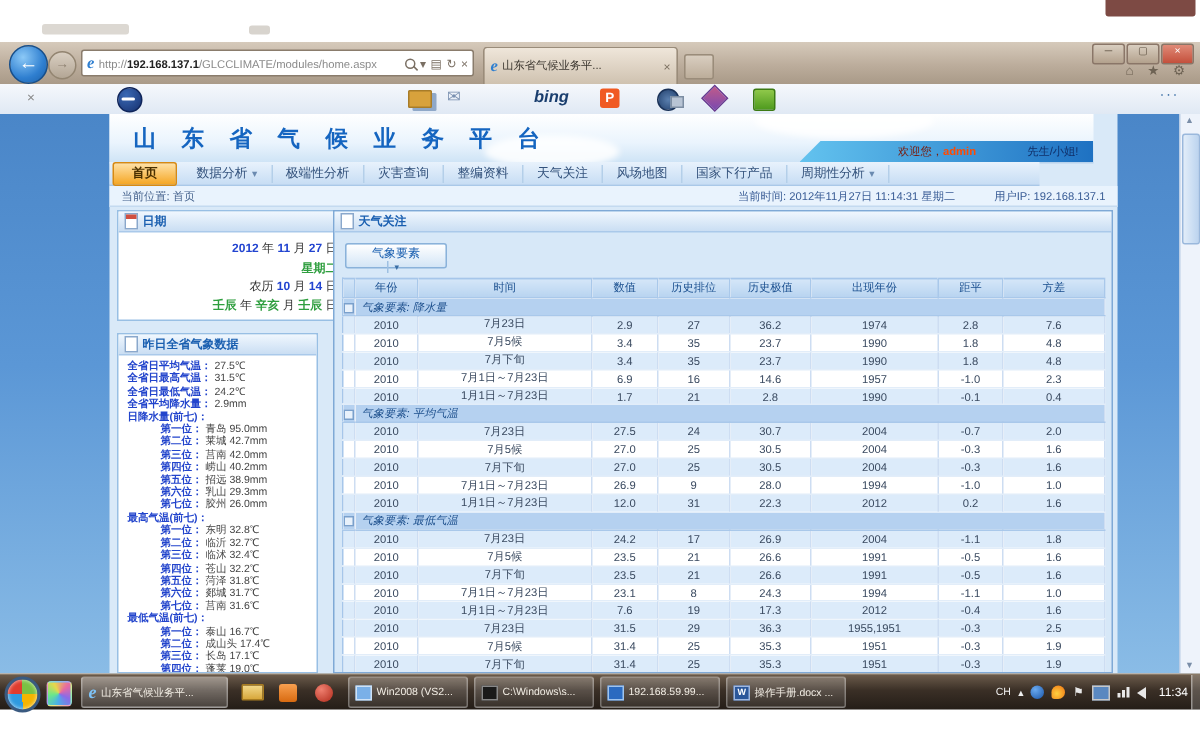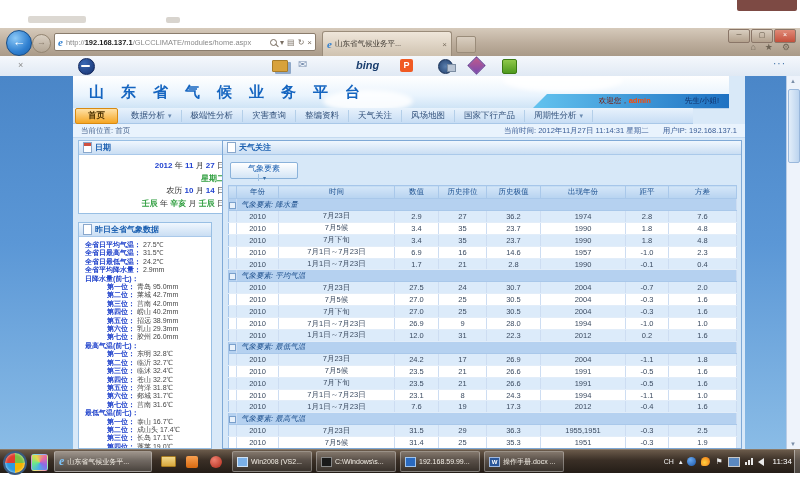--- a/index.html
+++ b/index.html
@@ -61,21 +61,21 @@
   #welcome .pre{color:#7a1a0a;}
   #welcome .usr{color:#ff4a00;font-weight:bold;}
   #welcome .suf{color:#10306a;padding-left:32px;}
 
   #navbar{left:0;top:32px;width:620px;height:16px;background:linear-gradient(#e8f2fc,#c7ddf4);border-bottom:1px solid #a9c8e8;display:flex;align-items:center;padding-left:2px;box-sizing:border-box;}
   .nav-item{font-size:8.5px;color:#33527c;padding:0 9px;border-right:1px solid #b4cfe9;white-space:nowrap;}
   .nav-item.active{background:linear-gradient(#ffe1a6,#f5a623);border:1px solid #d88a12;border-radius:2px;color:#4a3000;font-weight:bold;padding:1px 12px;margin-right:4px;}
   .nav-item .dd{color:#6a8ab0;font-size:7px;margin-left:3px;}
 
   #crumbbar{left:0;top:48px;width:672px;height:14px;background:#e9f3fd;border-bottom:1px solid #c4daf0;display:flex;align-items:center;font-size:7.5px;color:#44618c;padding:0 8px;box-sizing:border-box;}
-  #crumb-right{margin-left:auto;display:flex;gap:14px;color:#3a5d96;}
+  #crumb-right{margin-left:auto;display:flex;gap:26px;color:#3a5d96;}
 
   .panel{background:#fff;border:1px solid #98bfe4;box-sizing:border-box;overflow:hidden;}
   .phead{height:13px;background:linear-gradient(#f0f7fe,#cadef3);border-bottom:1px solid #aac9ea;display:flex;align-items:center;font:bold 8px "Liberation Sans",sans-serif;color:#1a5fb0;padding-left:4px;}
   .ic-sheet{width:7px;height:9px;background:#fff;border:1px solid #8aa8cc;margin-right:3px;position:relative;}
   .ic-sheet.red::before{content:"";position:absolute;left:0;top:0;right:0;height:3px;background:#d05040;}
 
   #panel-cal{left:5px;top:64px;width:158px;height:74px;}
   #cal-body{padding:5px 10px 0 0;}
   .cal-line{text-align:right;font-size:8px;line-height:12.5px;white-space:nowrap;}
   .seg-blue{color:#2244d0;font-weight:bold;}
@@ -546,24 +546,20 @@
                     <td></td>
                     <td>2010</td>
                     <td>1月1日～7月23日</td>
                     <td>7.6</td>
                     <td>19</td>
                     <td>17.3</td>
                     <td>2012</td>
                     <td>-0.4</td>
                     <td>1.6</td>
                   </tr>
-                  <tr class="grow">
-                    <td><span class="gbox"></span></td>
-                    <td class="gtitle" colspan="8">气象要素: 最高气温</td>
-                  </tr>
                   <tr class="r odd">
                     <td></td>
                     <td>2010</td>
                     <td>7月23日</td>
                     <td>31.5</td>
                     <td>29</td>
                     <td>36.3</td>
                     <td>1955,1951</td>
                     <td>-0.3</td>
                     <td>2.5</td>

